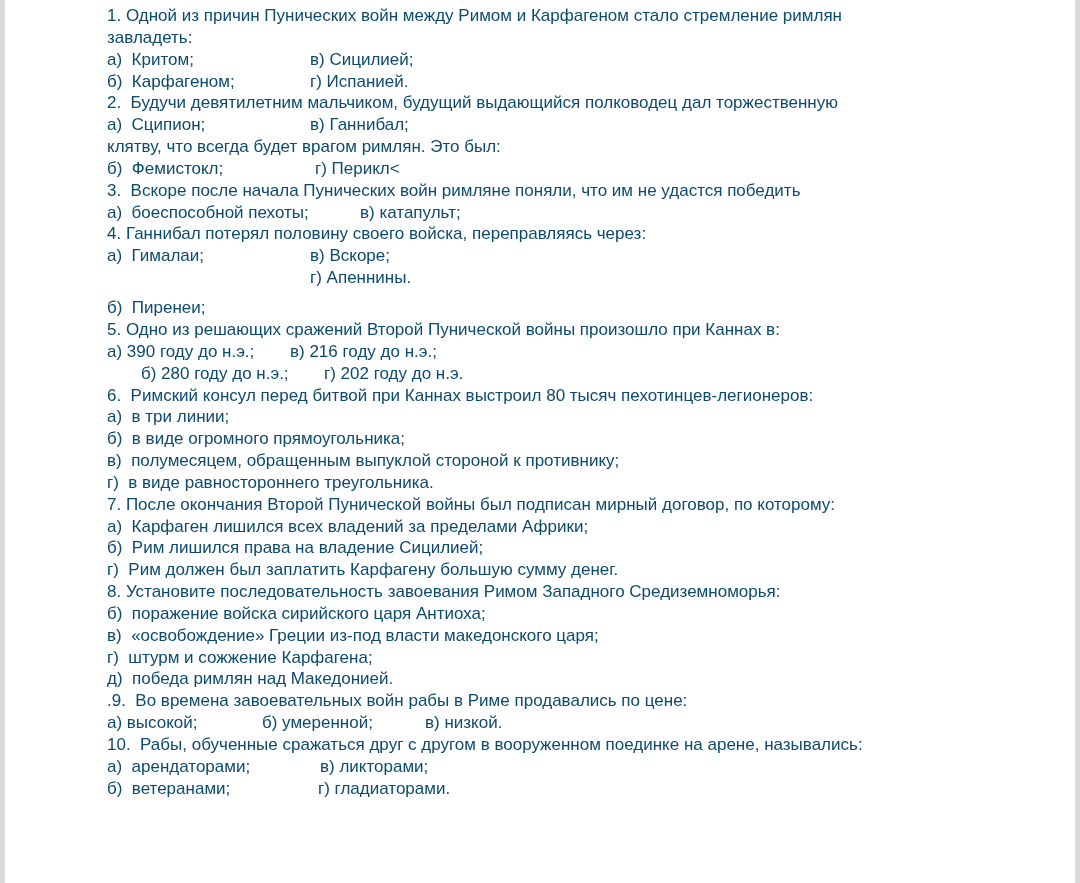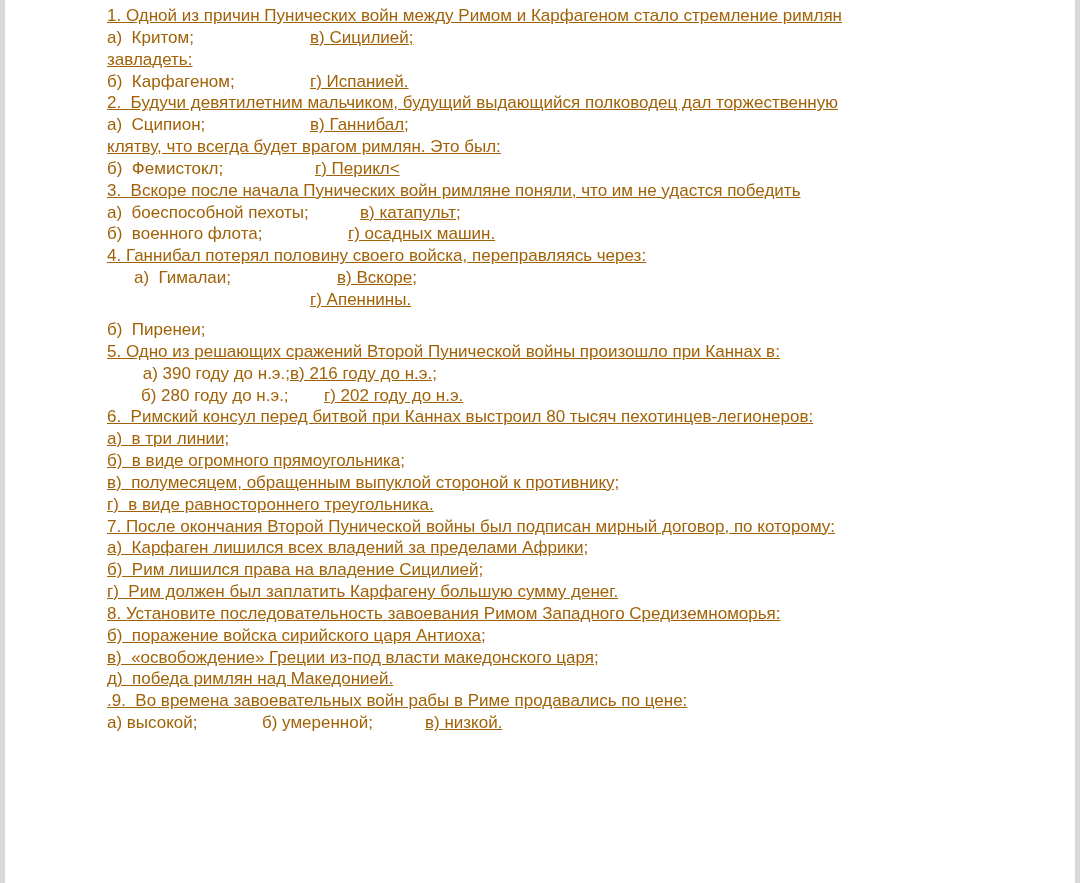--- a/index.html
+++ b/index.html
@@ -45,65 +45,70 @@
     vertical-align: top;
   }
   section.question { margin: 0; padding: 0; }
 </style>
 </head>
 <body>
 
 <div class="page">
   <div class="edge left"></div>
   <div class="edge right"></div>
-  <main class="document" style="color: #a16207; text-decoration: underline;">
+  <main class="document" style="color: #0c4a6e;">
       <section class="question">
         <div class="line stem">1. Одной из причин Пунических войн между Римом и Карфагеном стало стремление римлян</div>
+        <div class="line stem">завладеть:</div>
         <div class="line options"><span class="cell fixed" style="width: 203px;">а)  Критом;</span><span class="cell">в) Сицилией;</span></div>
-        <div class="line stem">завладеть:</div>
         <div class="line options"><span class="cell fixed" style="width: 203px;">б)  Карфагеном;</span><span class="cell">г) Испанией.</span></div>
       </section>
       <section class="question">
         <div class="line stem">2.  Будучи девятилетним мальчиком, будущий выдающийся полководец дал торжественную</div>
         <div class="line options"><span class="cell fixed" style="width: 203px;">а)  Сципион;</span><span class="cell">в) Ганнибал;</span></div>
         <div class="line stem">клятву, что всегда будет врагом римлян. Это был:</div>
         <div class="line options"><span class="cell fixed" style="width: 208px;">б)  Фемистокл;</span><span class="cell">г) Перикл&lt;</span></div>
       </section>
       <section class="question">
         <div class="line stem">3.  Вскоре после начала Пунических войн римляне поняли, что им не удастся победить</div>
         <div class="line options"><span class="cell fixed" style="width: 253px;">а)  боеспособной пехоты;</span><span class="cell">в) катапульт;</span></div>
-        <div class="line options"><span class="cell fixed" style="width: 241px;">б)  военного флота;</span><span class="cell">г) осадных машин.</span></div>
       </section>
       <section class="question">
         <div class="line stem">4. Ганнибал потерял половину своего войска, переправляясь через:</div>
-        <div class="line options"><span class="cell fixed" style="width: 203px; margin-left: 27px;">а)  Гималаи;</span><span class="cell">в) Вскоре;</span></div>
+        <div class="line options"><span class="cell fixed" style="width: 203px;">а)  Гималаи;</span><span class="cell">в) Вскоре;</span></div>
         <div class="line options"><span class="cell fixed" style="width: 203px; margin-top: 30px;">б)  Пиренеи;</span><span class="cell">г) Апеннины.</span></div>
       </section>
       <section class="question">
         <div class="line stem">5. Одно из решающих сражений Второй Пунической войны произошло при Каннах в:</div>
-        <div class="line options"><span class="cell fixed" style="width: 183px; text-align: right;">а) 390 году до н.э.;</span><span class="cell">в) 216 году до н.э.;</span></div>
+        <div class="line options"><span class="cell fixed" style="width: 183px;">а) 390 году до н.э.;</span><span class="cell">в) 216 году до н.э.;</span></div>
         <div class="line options"><span class="cell fixed" style="width: 183px; margin-left: 34px;">б) 280 году до н.э.;</span><span class="cell">г) 202 году до н.э.</span></div>
       </section>
       <section class="question">
         <div class="line stem">6.  Римский консул перед битвой при Каннах выстроил 80 тысяч пехотинцев-легионеров:</div>
         <div class="line options"><span class="cell">а)  в три линии;</span></div>
         <div class="line options"><span class="cell">б)  в виде огромного прямоугольника;</span></div>
         <div class="line options"><span class="cell">в)  полумесяцем, обращенным выпуклой стороной к противнику;</span></div>
         <div class="line options"><span class="cell">г)  в виде равностороннего треугольника.</span></div>
       </section>
       <section class="question">
         <div class="line stem">7. После окончания Второй Пунической войны был подписан мирный договор, по которому:</div>
         <div class="line options"><span class="cell">а)  Карфаген лишился всех владений за пределами Африки;</span></div>
         <div class="line options"><span class="cell">б)  Рим лишился права на владение Сицилией;</span></div>
         <div class="line options"><span class="cell">г)  Рим должен был заплатить Карфагену большую сумму денег.</span></div>
       </section>
       <section class="question">
         <div class="line stem">8. Установите последовательность завоевания Римом Западного Средиземноморья:</div>
         <div class="line options"><span class="cell">б)  поражение войска сирийского царя Антиоха;</span></div>
         <div class="line options"><span class="cell">в)  «освобождение» Греции из-под власти македонского царя;</span></div>
+        <div class="line options"><span class="cell">г)  штурм и сожжение Карфагена;</span></div>
         <div class="line options"><span class="cell">д)  победа римлян над Македонией.</span></div>
       </section>
       <section class="question">
         <div class="line stem">.9.  Во времена завоевательных войн рабы в Риме продавались по цене:</div>
         <div class="line options"><span class="cell fixed" style="width: 155px;">а) высокой;</span><span class="cell fixed" style="width: 163px;">б) умеренной;</span><span class="cell">в) низкой.</span></div>
       </section>
+      <section class="question">
+        <div class="line stem">10.  Рабы, обученные сражаться друг с другом в вооруженном поединке на арене, назывались:</div>
+        <div class="line options"><span class="cell fixed" style="width: 213px;">а)  арендаторами;</span><span class="cell">в) ликторами;</span></div>
+        <div class="line options"><span class="cell fixed" style="width: 211px;">б)  ветеранами;</span><span class="cell">г) гладиаторами.</span></div>
+      </section>
     </main>
 </div>
 
 </body></html>

